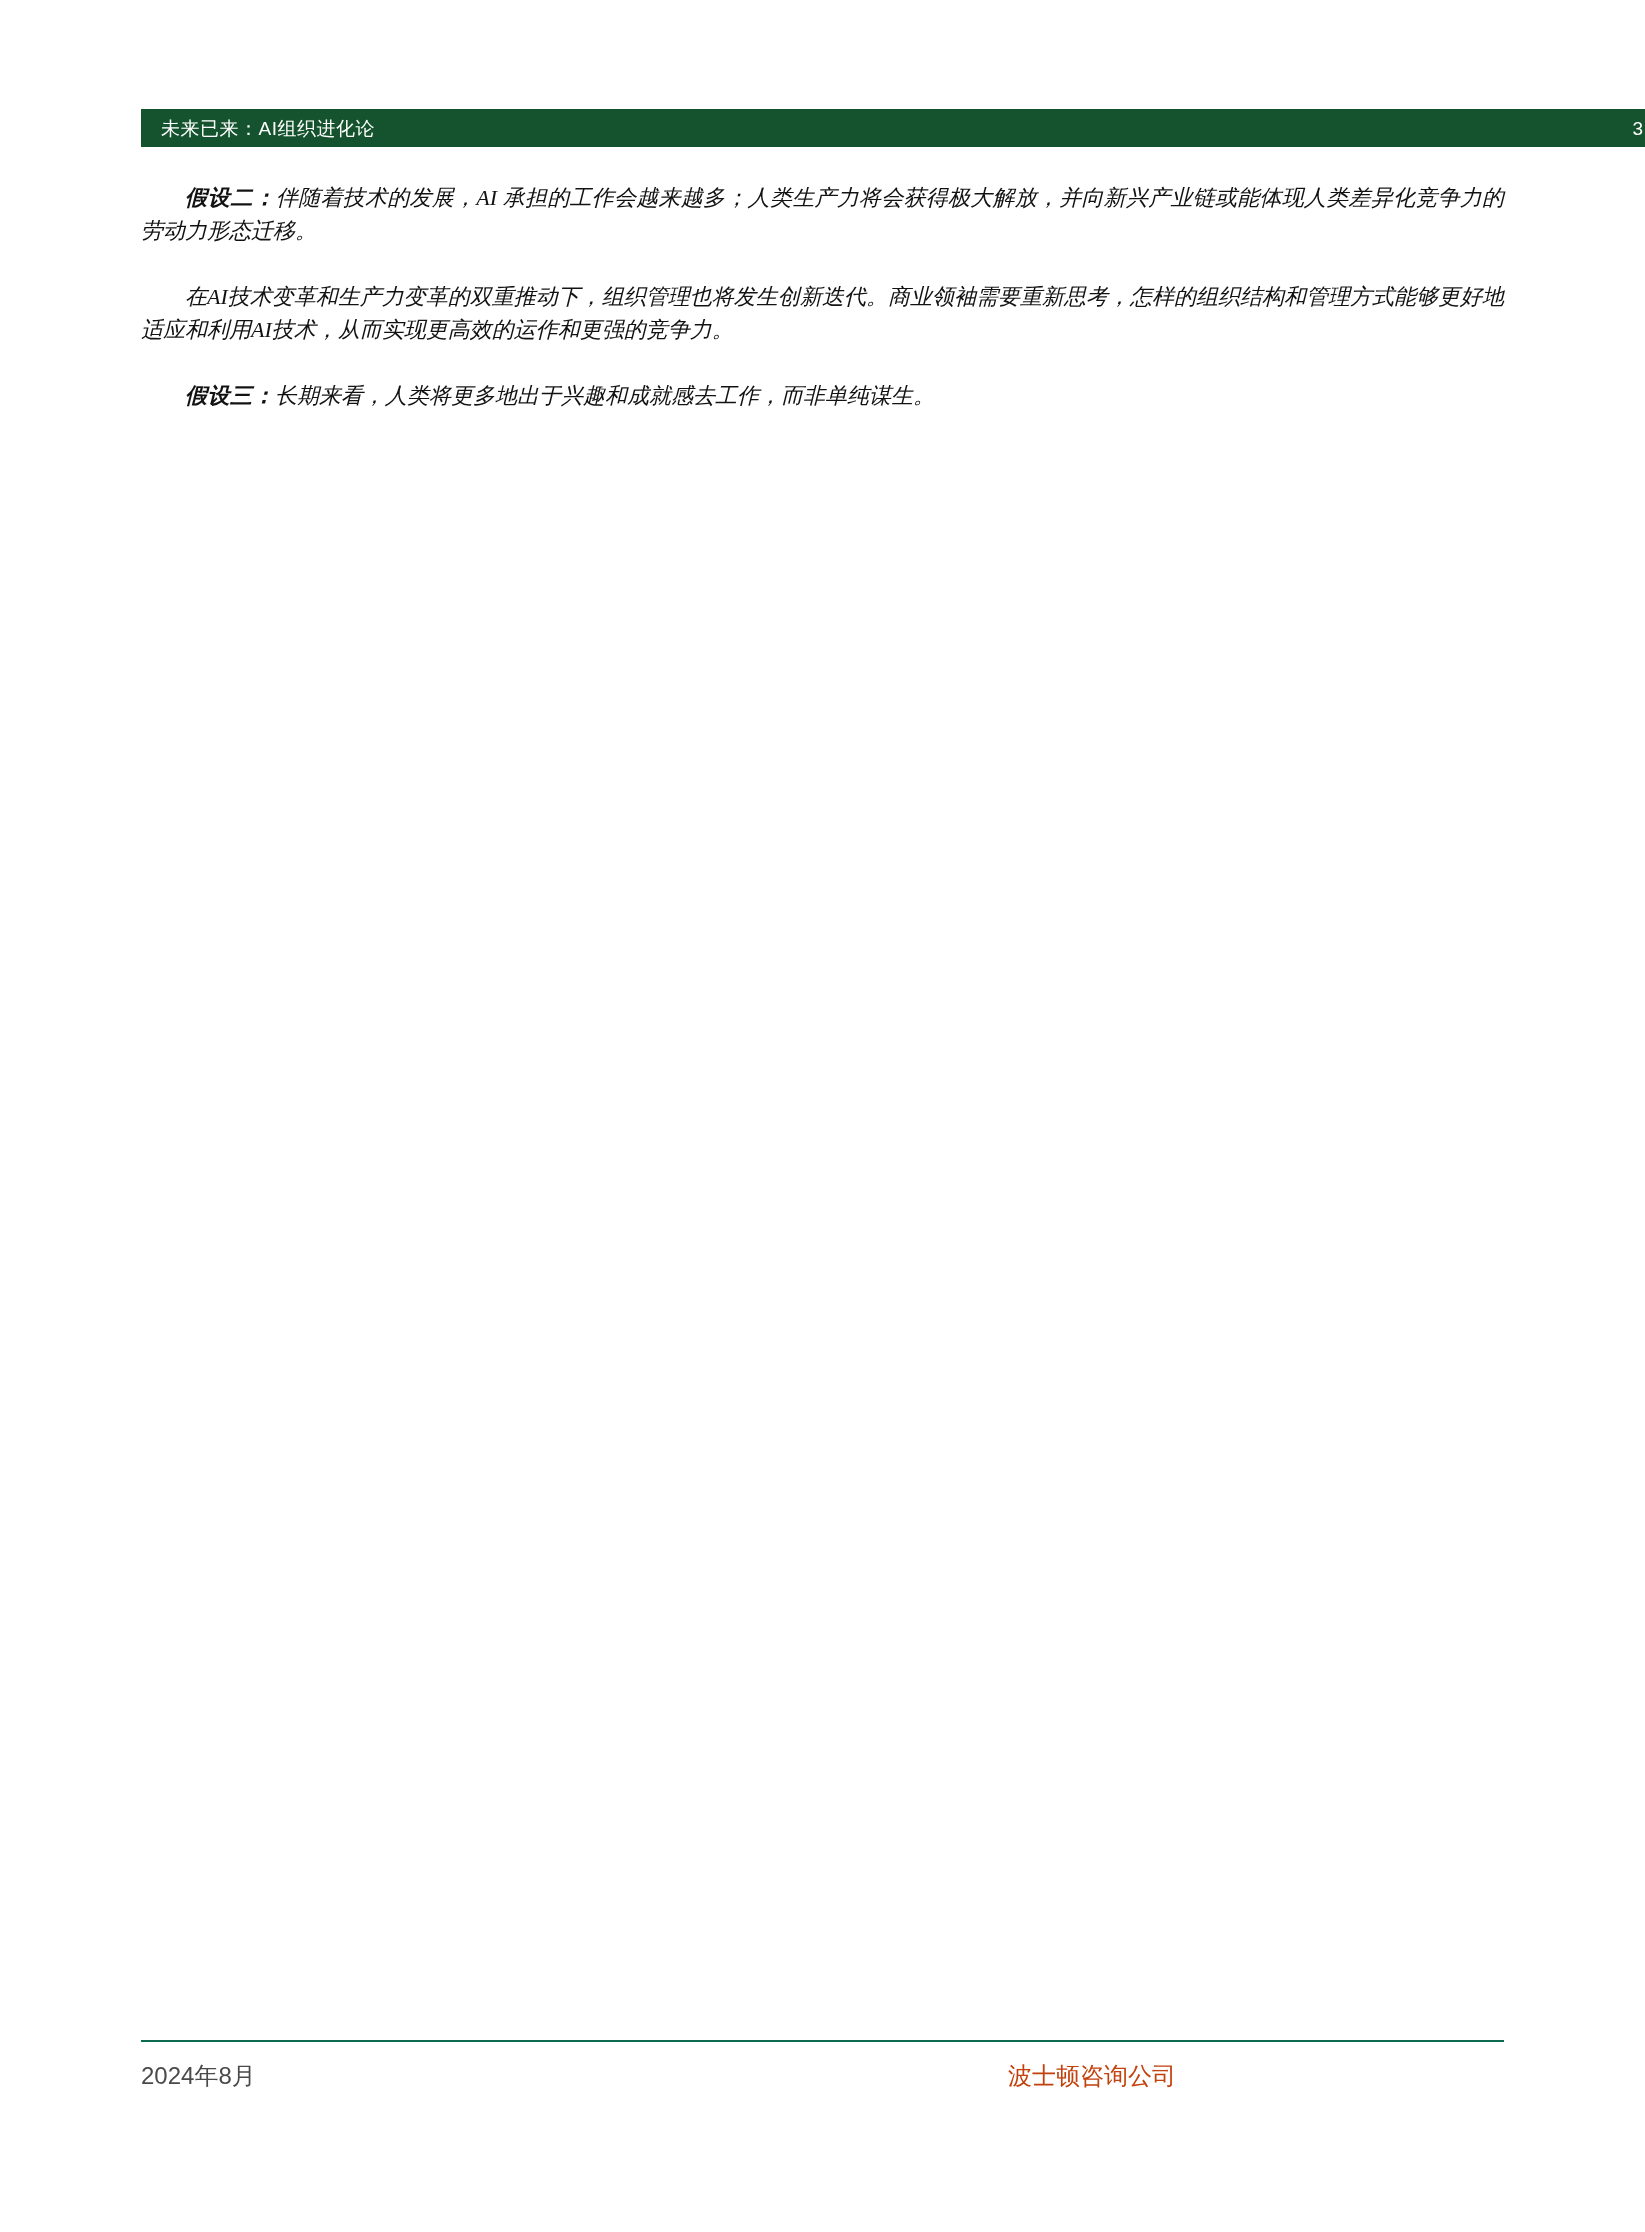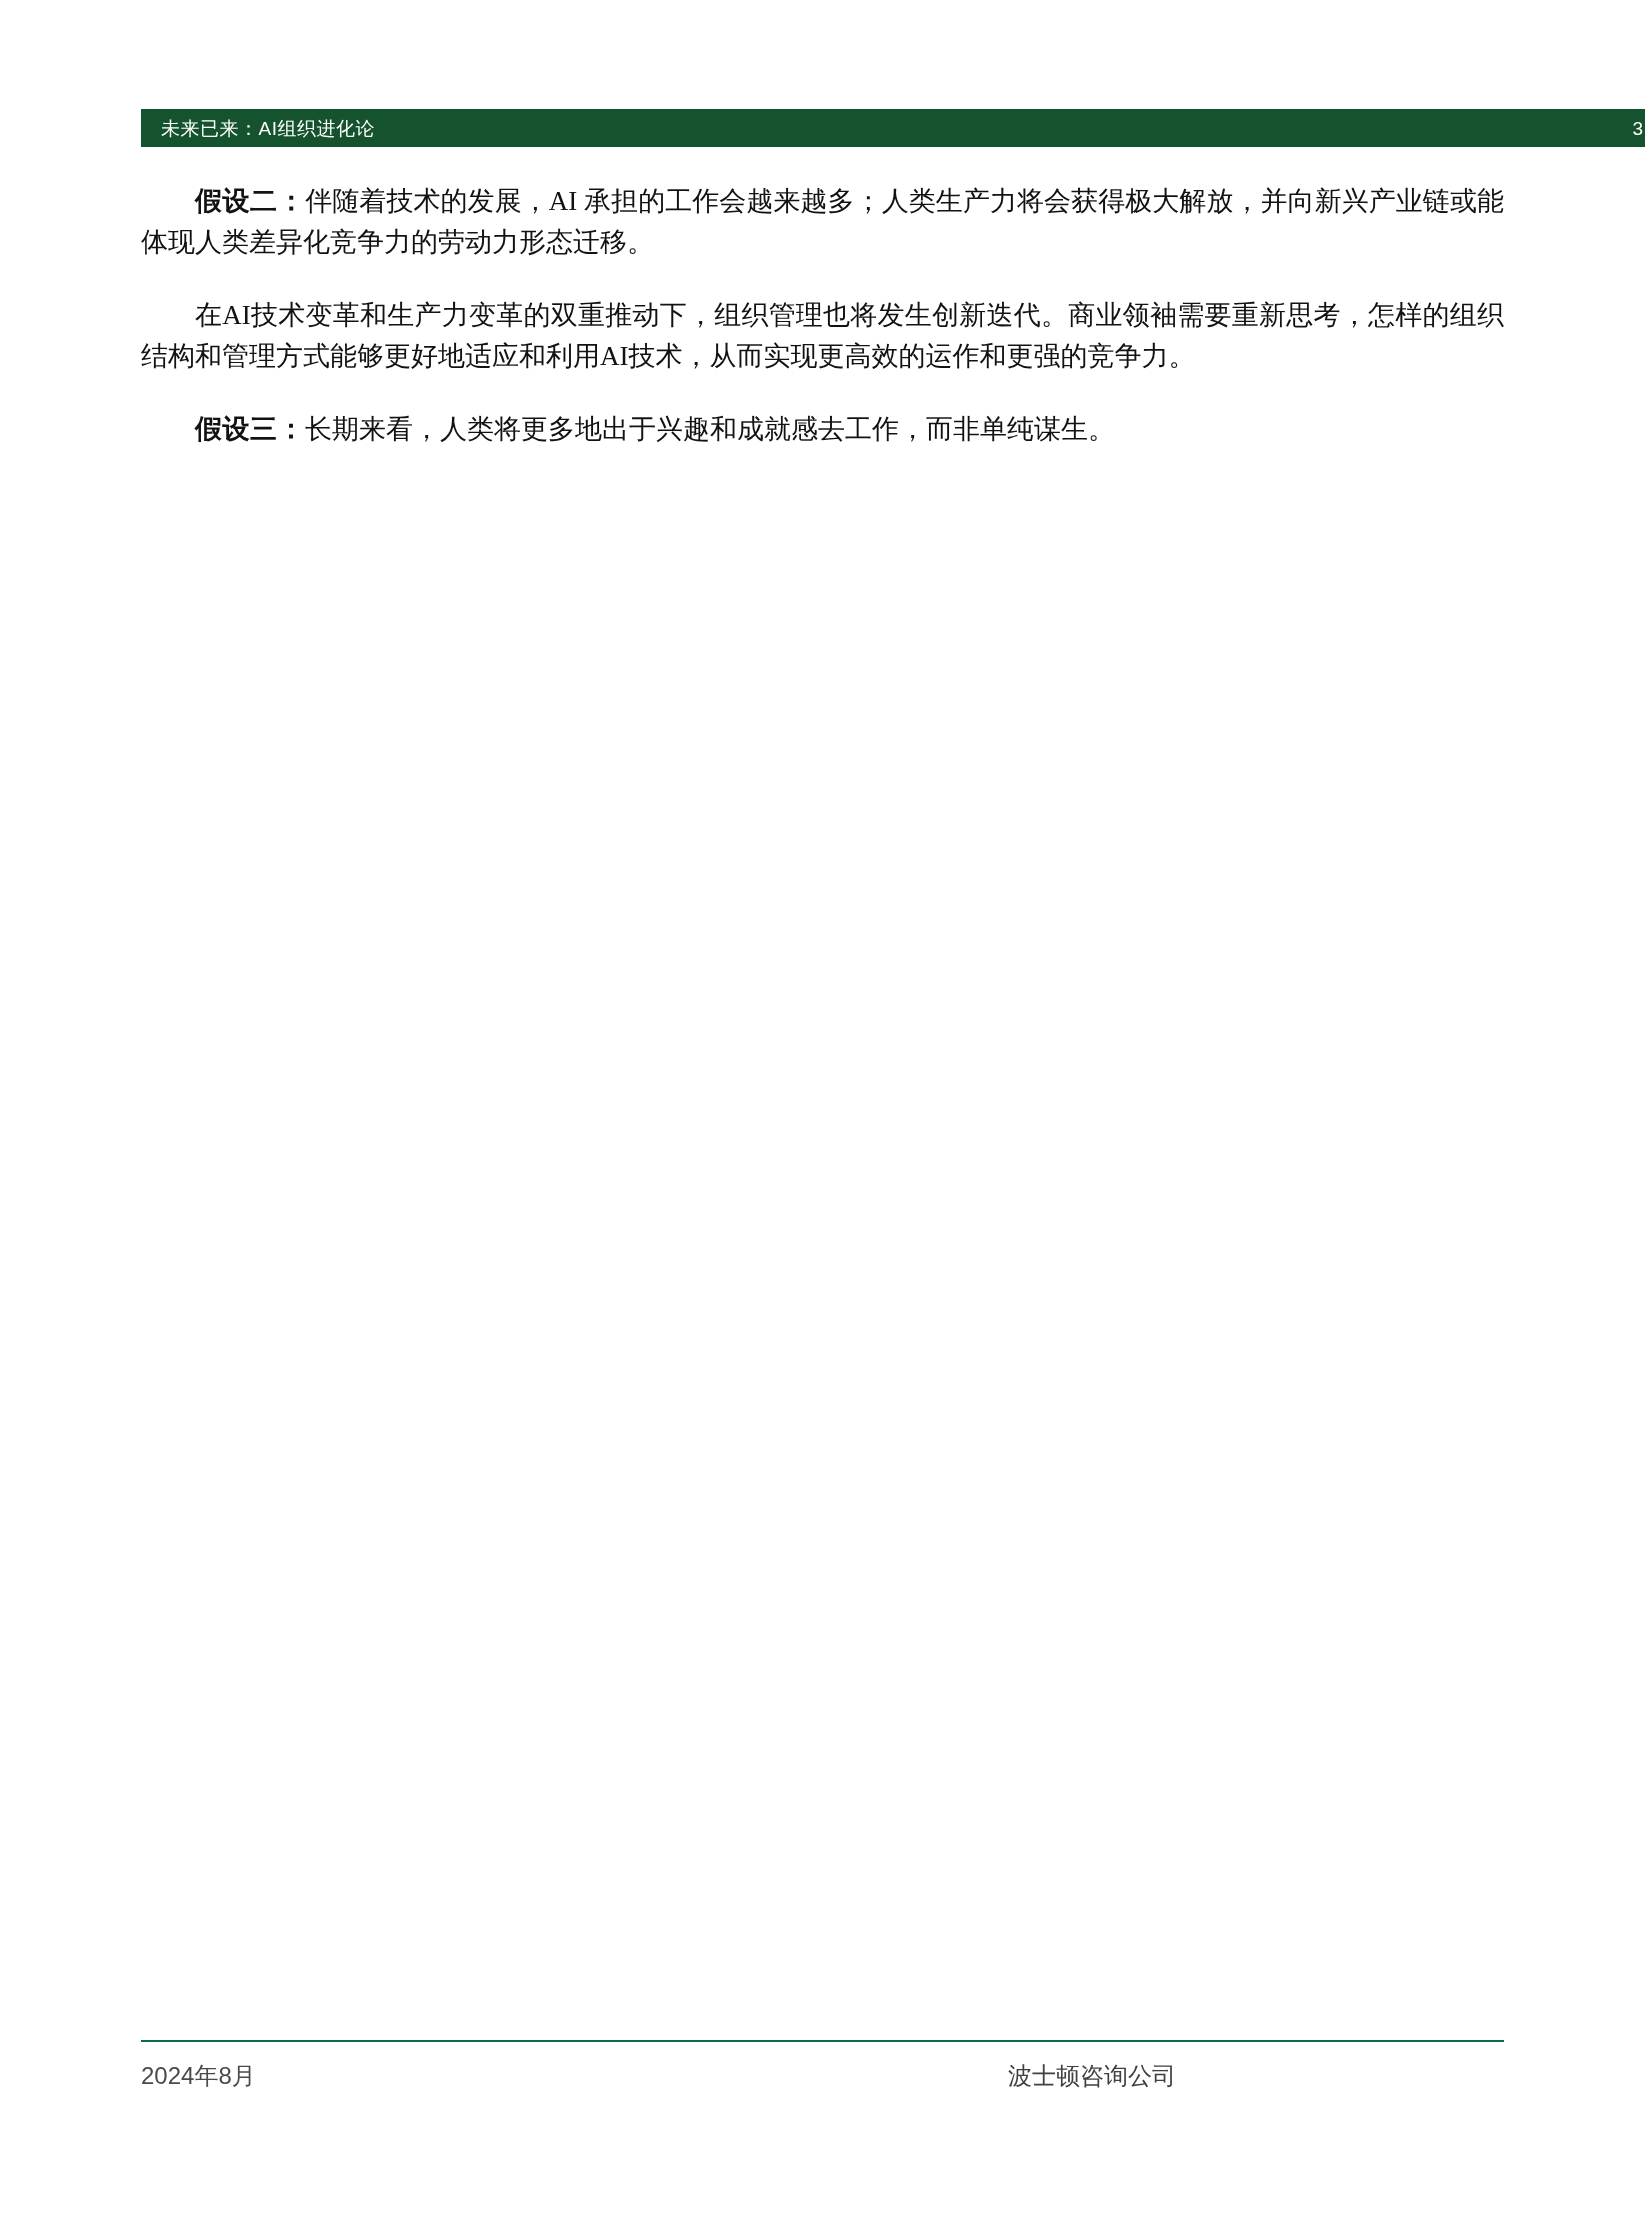--- a/index.html
+++ b/index.html
@@ -55,26 +55,27 @@
   
   .content {
     position: absolute;
     top: 181px;
     left: 141px;
     width: 1363px;
   }
 
   p.para {
     margin: 0 0 32px 0;
-    font-size: 27px;
+    font-size: 22px;
     line-height: 1.52;
     text-align: justify;
     text-justify: inter-ideograph;
     color: #121212;
     text-indent: 2em;
+    font-style: italic;
   }
   p.para:last-child { margin-bottom: 0; }
 
   .lead {
     font-weight: bold;
     letter-spacing: 0.5px;
   }
 
   .gap-after-3 { margin-bottom: 46px; }
 
@@ -98,21 +99,21 @@
     gap: 36px;
   }
   .footer-left {
     font-family: "Liberation Sans", "DejaVu Sans", sans-serif;
     font-size: 24px;
     color: #4a4a4a;
   }
   .footer-right {
     font-family: Liberation Serif, serif;
     font-size: 24px;
-    color: #404040;
+    color: #c2410c;
     margin-right: 328px;
   }
 </style>
 </head>
 <body>
 
 <div class="page">
 
   <div class="header-band">
     <span class="header-title">未来已来：AI组织进化论</span>

